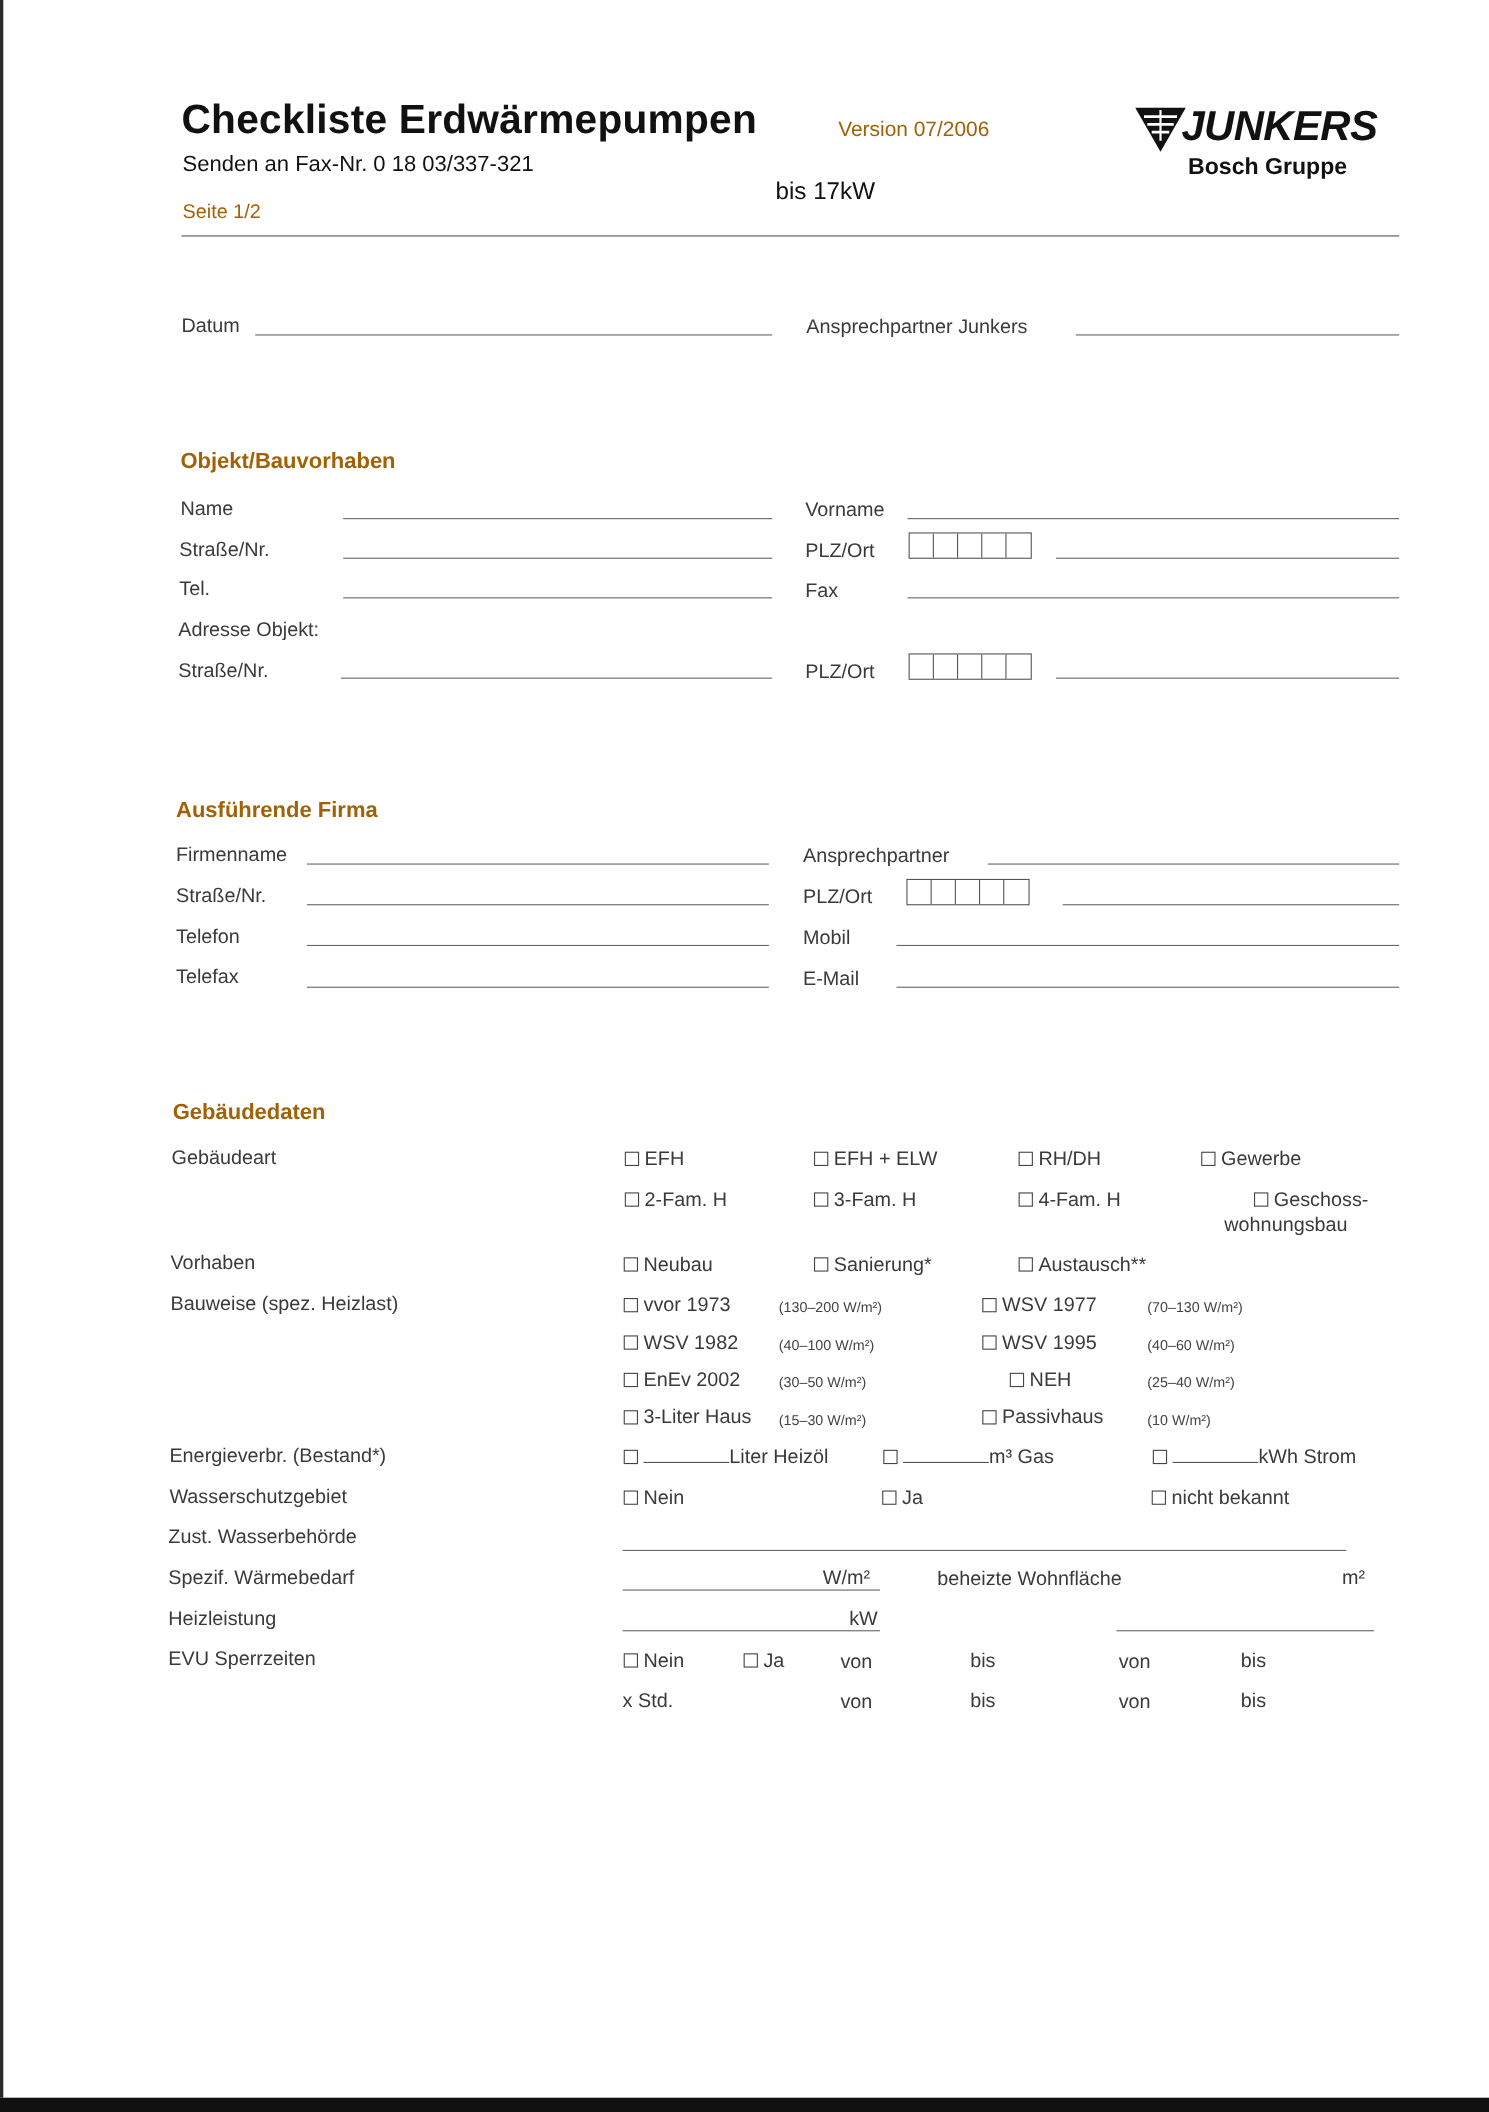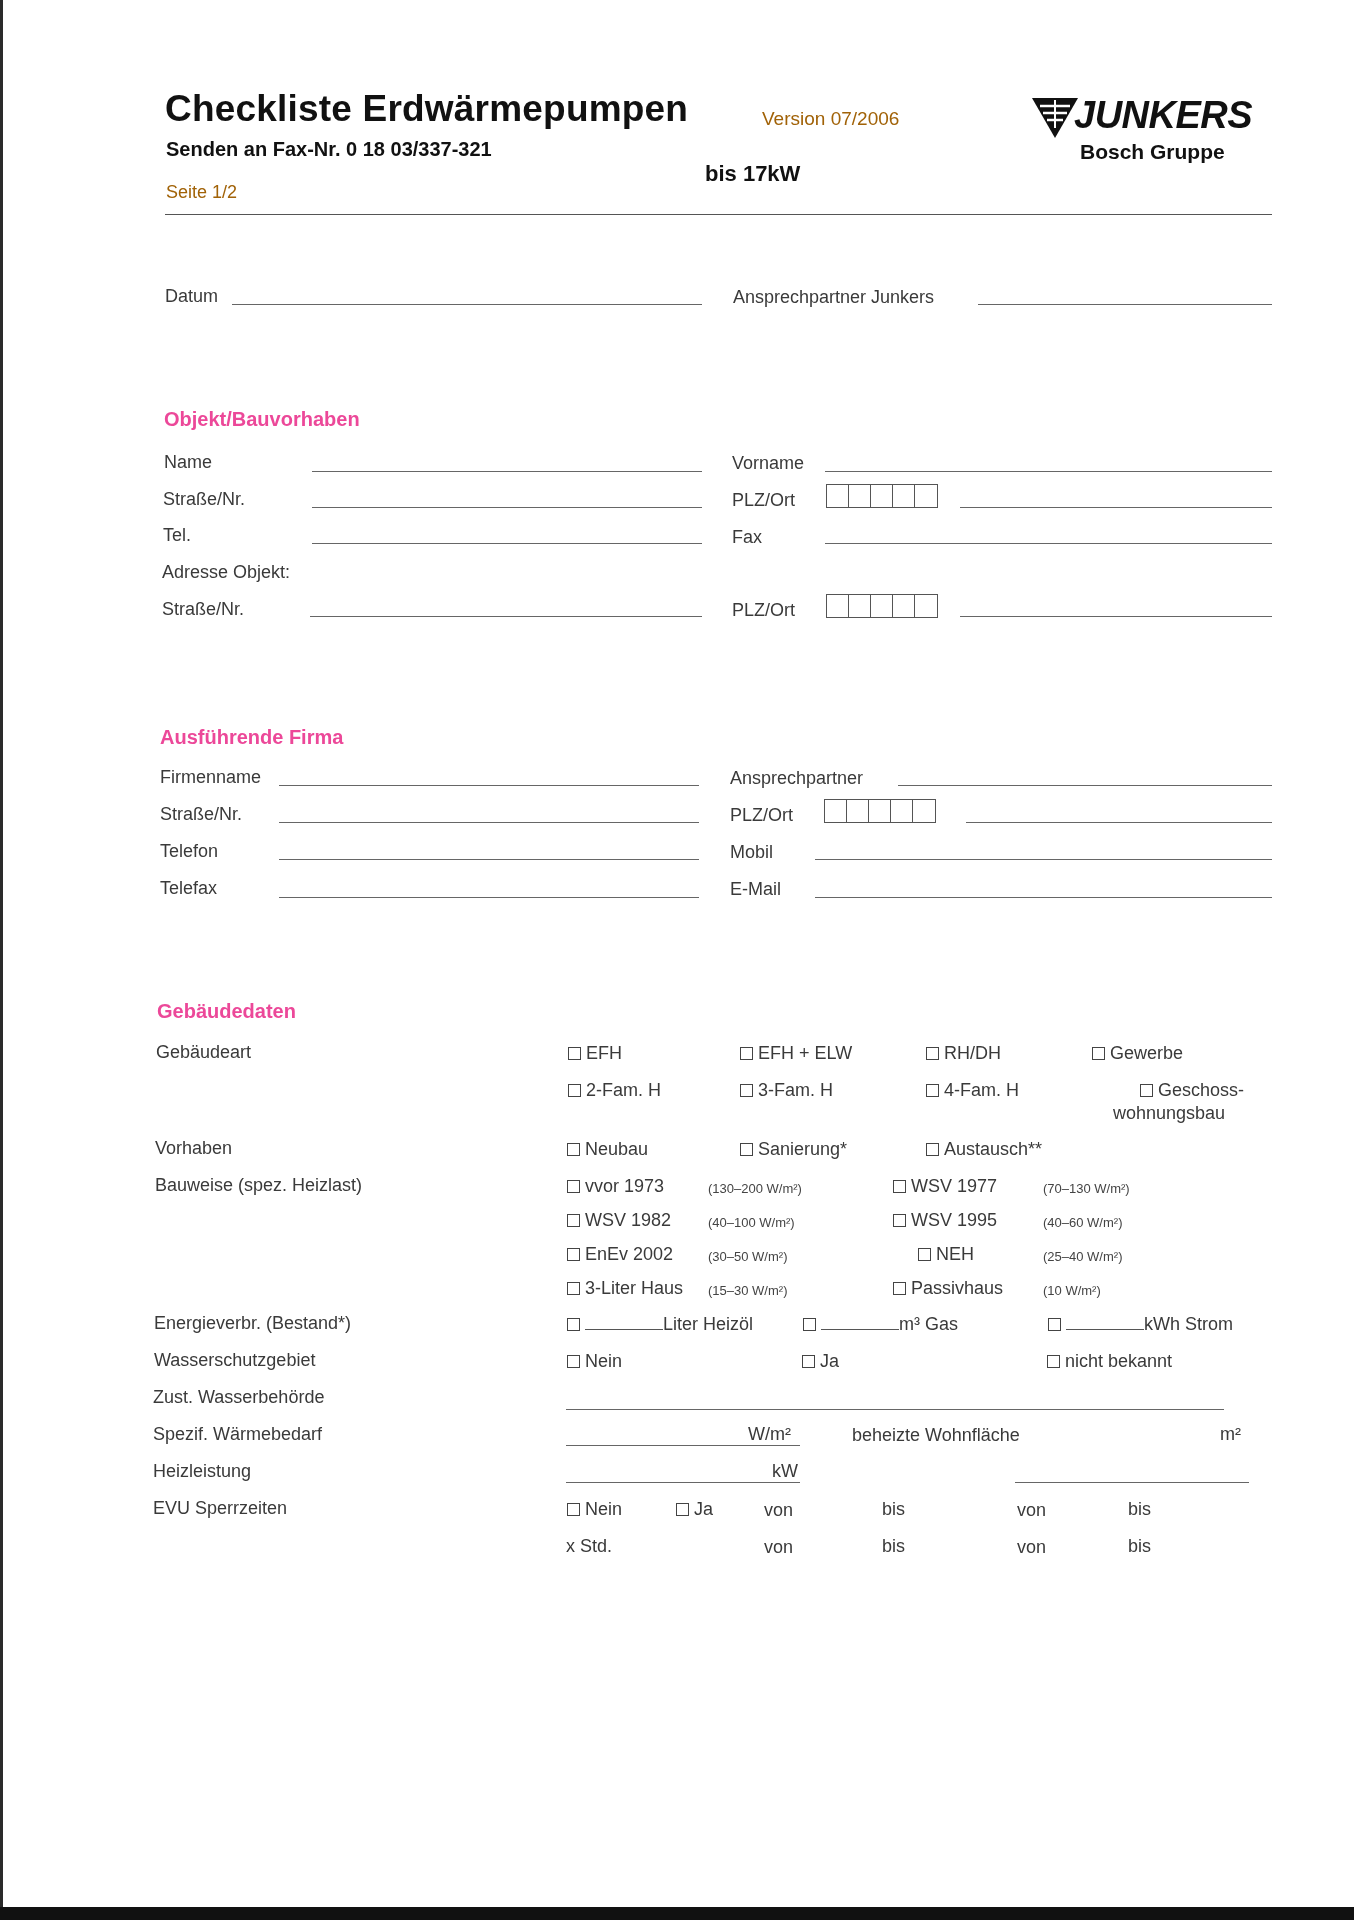--- a/index.html
+++ b/index.html
@@ -2,24 +2,24 @@
 <html><head>
 <meta charset="utf-8">
 <style>
   html, body { margin:0; padding:0; }
   body { width:1354px; height:1920px; background:#ffffff; position:relative; overflow:hidden;
          font-family:"Liberation Sans", "DejaVu Sans", sans-serif; color:#2a2a2a; }
   .frame-left { position:absolute; left:0; top:0; width:3px; height:1907px; background:#2a2a2a; }
   .frame-bottom { position:absolute; left:0; top:1907px; width:1354px; height:13px; background:#111; }
   .abs { position:absolute; white-space:nowrap; }
   .title { font-size:37px; font-weight:bold; color:#111; letter-spacing:0.2px; }
-  .subtitle { font-size:20px; font-weight:bold; color:#111; }
+  .subtitle { font-size:20px; font-weight:normal; color:#111; }
   .small { font-size:18px; color:#a16207; }
   .label { font-size:18px; color:#3a3a3a; }
-  .section { font-size:20px; font-weight:bold; color:#ec4899; }
+  .section { font-size:20px; font-weight:bold; color:#a16207; }
   .hr { position:absolute; height:0; border-top:1.5px solid #555; }
   .line { position:absolute; height:0; border-top:1.5px solid #666; }
   .plz { position:absolute; display:flex; height:22px; border:1.5px solid #555; }
   .plz span { width:22px; border-right:1.5px solid #555; height:22px; box-sizing:border-box; }
   .plz span:last-child { border-right:none; }
   .cb { display:inline-block; width:11px; height:11px; border:1.3px solid #444; margin-right:5px; vertical-align:-1px; }
   .range { font-size:13px; color:#444; }
   .logo-text { font-size:38px; font-weight:bold; font-style:italic; color:#111; letter-spacing:-0.5px; }
   .logo-sub { font-size:21px; font-weight:bold; color:#111; }
 </style>

